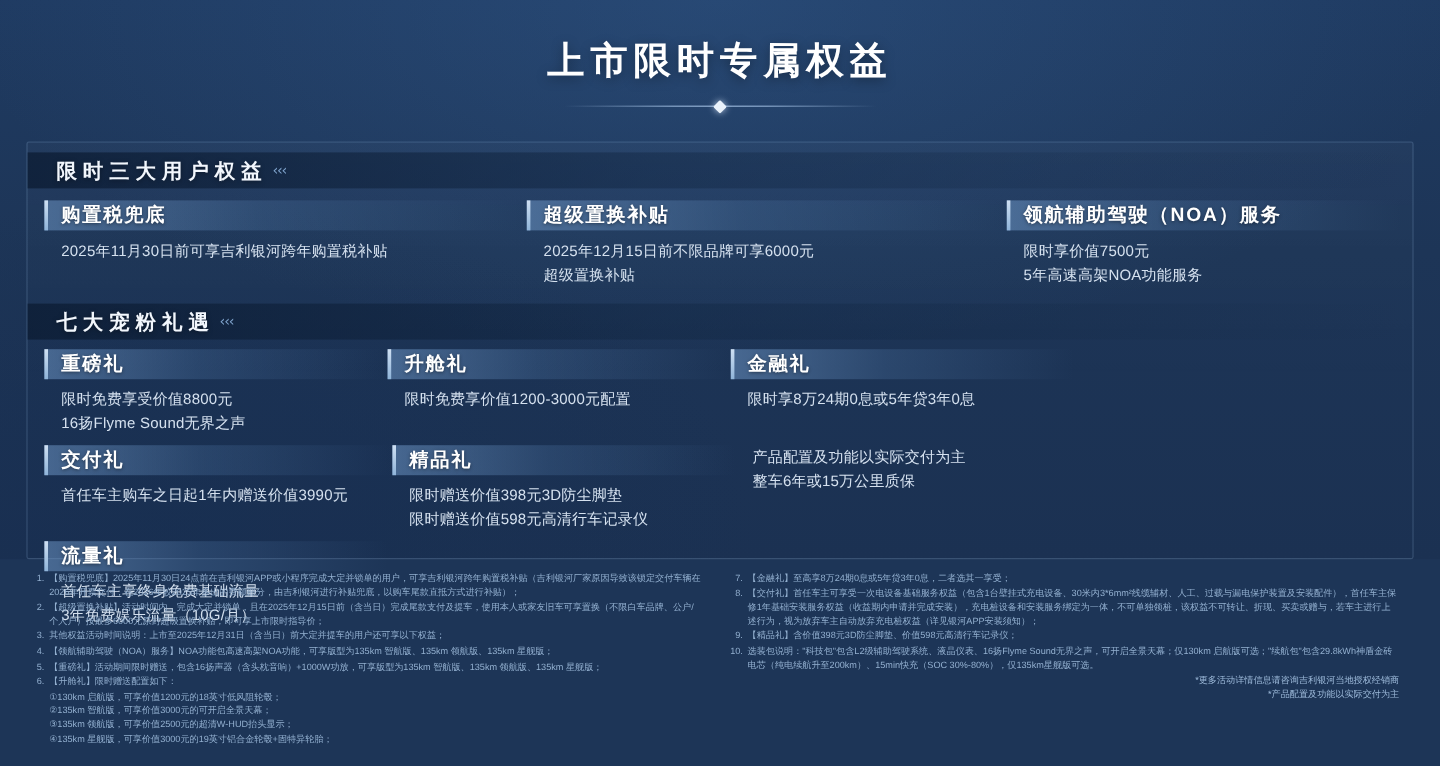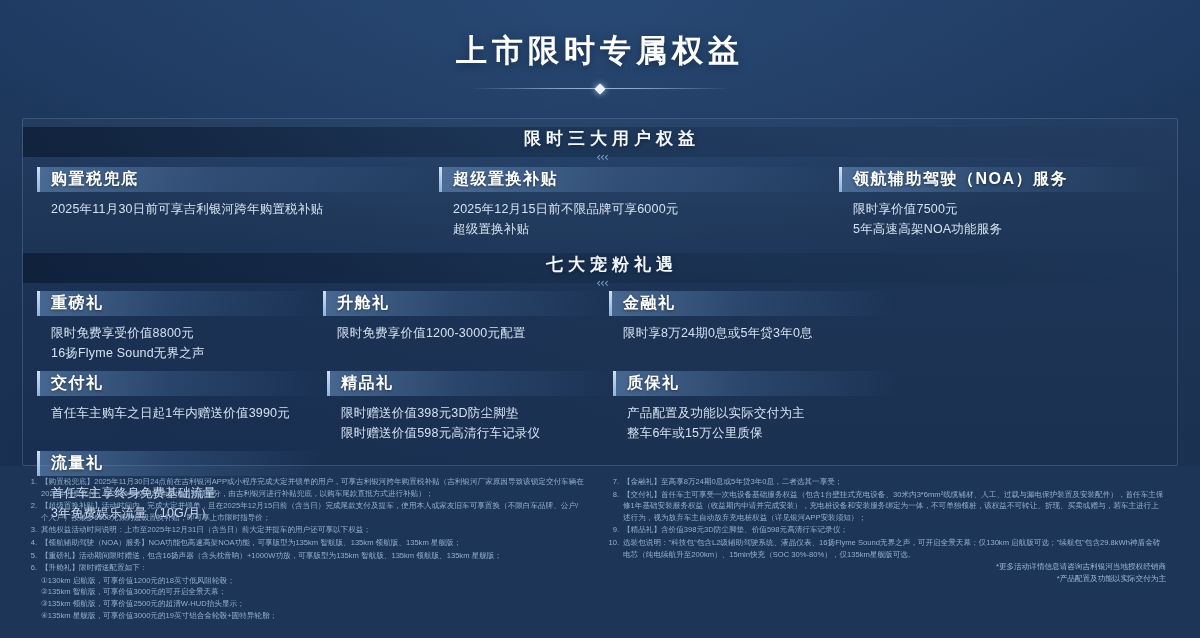--- a/index.html
+++ b/index.html
@@ -42,21 +42,21 @@
     position:absolute;left:22px;top:118px;width:1156px;height:348px;
     border:1px solid rgba(150,185,225,0.22);
     border-radius:2px;
     background:linear-gradient(180deg,rgba(255,255,255,0.025) 0%,rgba(255,255,255,0.0) 60%);
     box-sizing:border-box;
   }
   
   .section-head{
     position:relative;height:30px;margin:8px 0 0 0;
     background:linear-gradient(90deg,rgba(11,27,50,0.75) 0%,rgba(17,38,66,0.45) 45%,rgba(29,53,87,0) 100%);
-    display:flex;align-items:center;flex-direction:column;
+    display:flex;align-items:center;
   }
   .section-head .s-title{
     padding-left:24px;font-size:17px;font-weight:bold;letter-spacing:5px;color:#f2f7fd;
     text-shadow:0 1px 4px rgba(0,0,0,.4);
   }
   .section-head .chev{
     margin-left:4px;font-size:12px;color:#7fa3cc;letter-spacing:-1px;
     font-family:"DejaVu Sans",sans-serif;
   }
   
@@ -181,23 +181,20 @@
       </div>
 
       <div class="card">
         <div class="card-head">
           <span class="card-title">精品礼</span>
         </div>
         <div class="card-line">限时赠送价值398元3D防尘脚垫</div>
         <div class="card-line">限时赠送价值598元高清行车记录仪</div>
       </div>
       <div class="card">
-        <div class="card-head">
-          <span class="card-title">质保礼</span>
-        </div>
         <div class="card-line">产品配置及功能以实际交付为主</div>
         <div class="card-line">整车6年或15万公里质保</div>
       </div>
       <div class="card">
         <div class="card-head">
           <span class="card-title">流量礼</span>
         </div>
         <div class="card-line">首任车主享终身免费基础流量</div>
         <div class="card-line">3年免费娱乐流量（10G/月）</div>
       </div>

